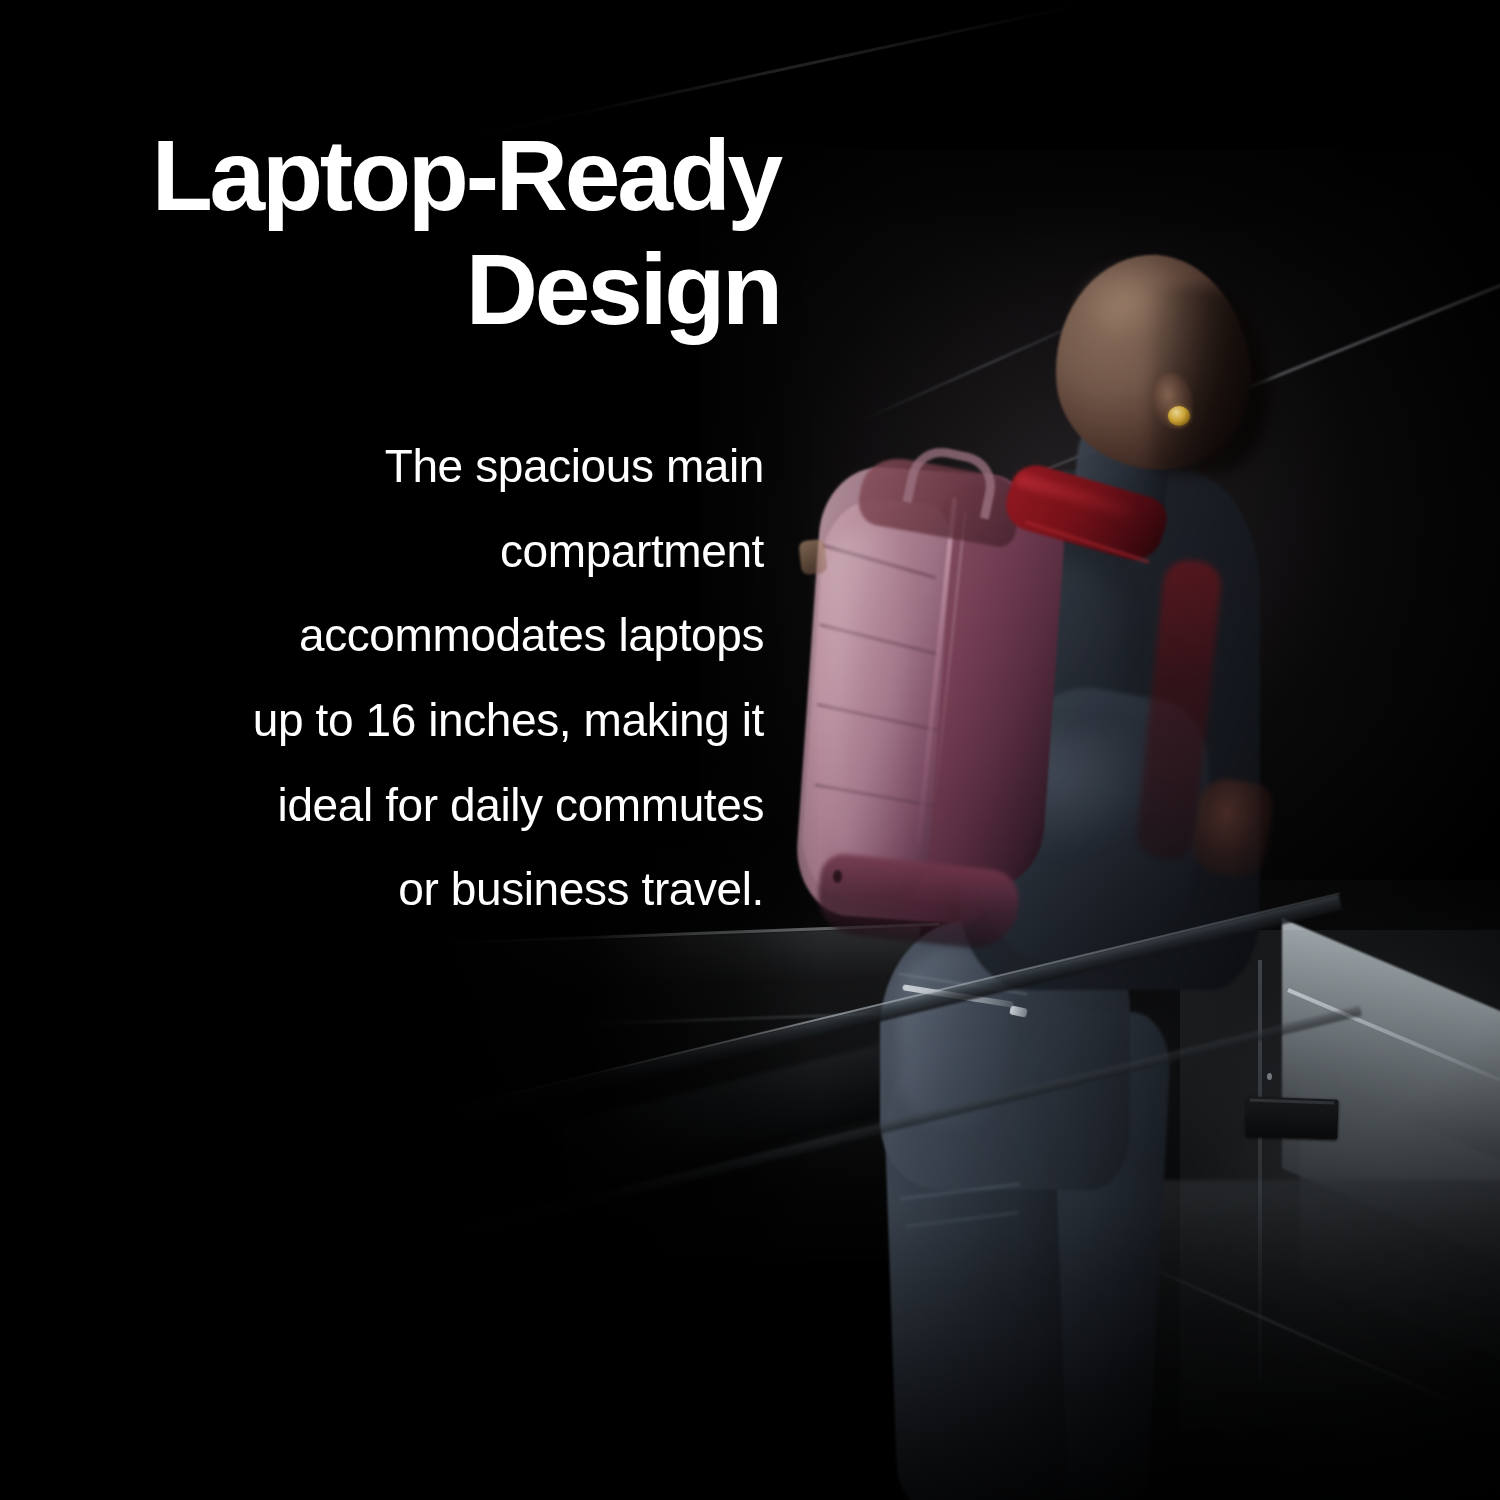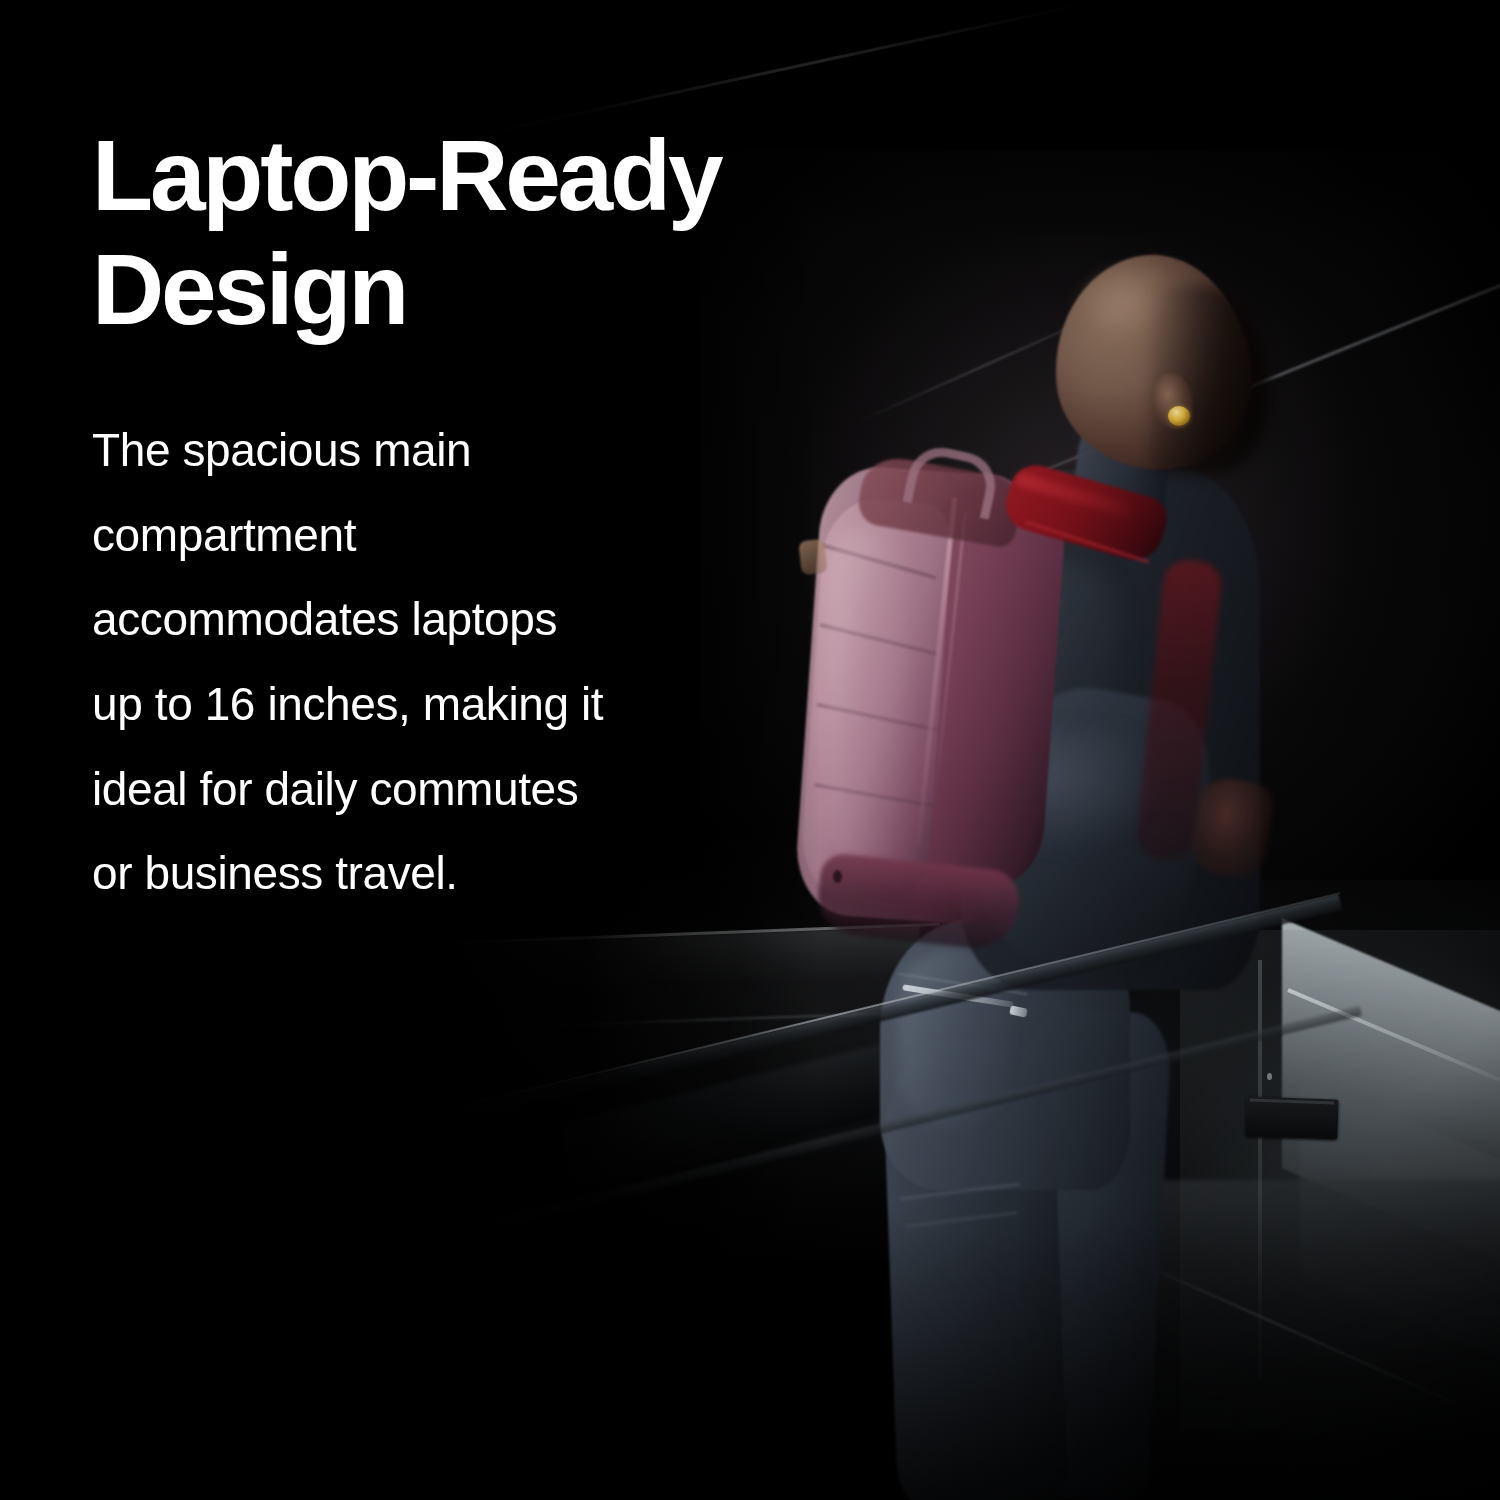--- a/index.html
+++ b/index.html
@@ -628,36 +628,37 @@
   .bottom-fade {
     position: absolute;
     left: 0; bottom: 0; width: 1500px; height: 300px;
     background: linear-gradient(0deg, rgba(0,0,0,0.72) 0%, rgba(0,0,0,0.25) 55%, rgba(0,0,0,0) 100%);
     pointer-events: none;
   }
 
   
   .copy {
     position: absolute;
-    left: 92px;
+    left: 60px;
     top: 118px;
     width: 720px;
     z-index: 40;
+    text-align: right;
   }
   .headline {
     margin: 0;
     color: #ffffff;
     font-size: 100px;
     font-weight: bold;
     line-height: 1.14;
     letter-spacing: -3.2px;
     white-space: pre-line;
   }
   .body-copy {
-    margin: 0;
+    margin: 16px;
     padding-top: 62px;
     color: #ffffff;
     font-size: 46px;
     font-weight: normal;
     line-height: 1.84;
     letter-spacing: -0.4px;
     white-space: pre-line;
   }
 </style>
 </head>

